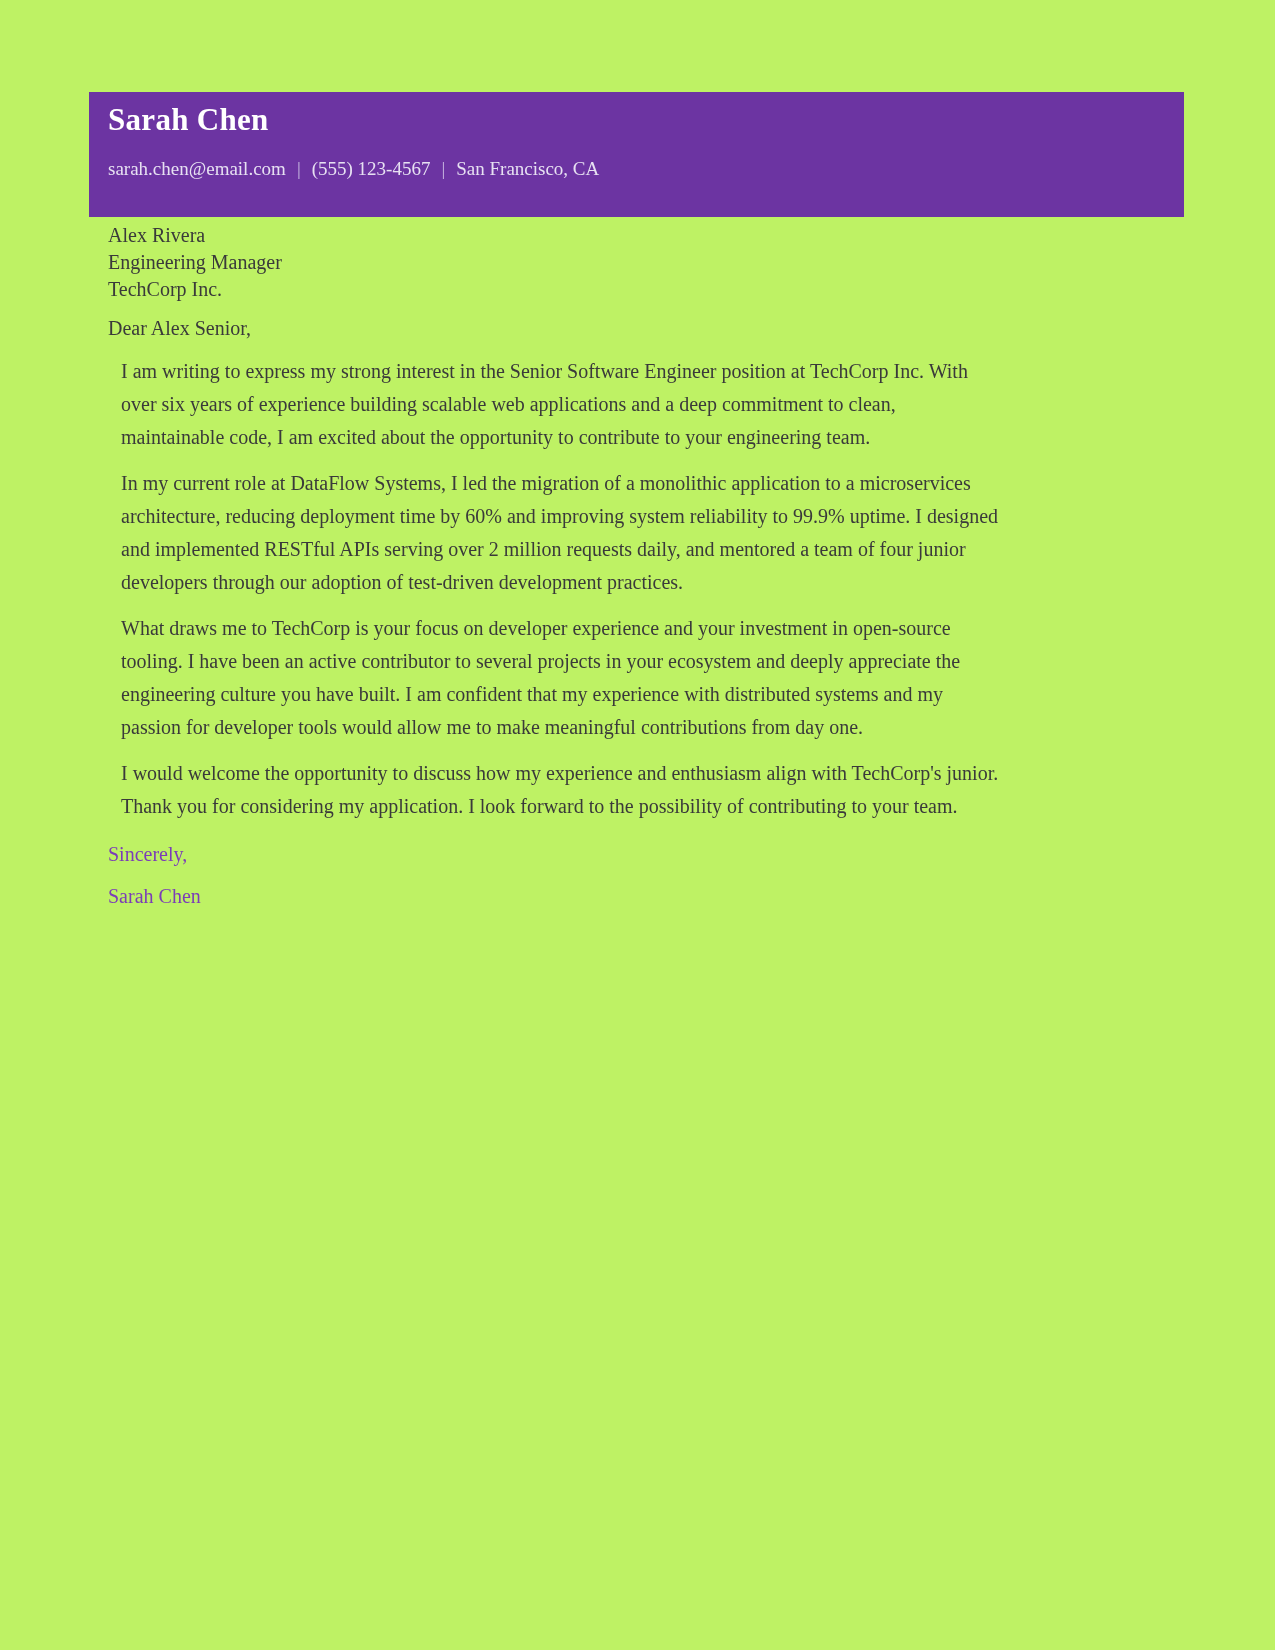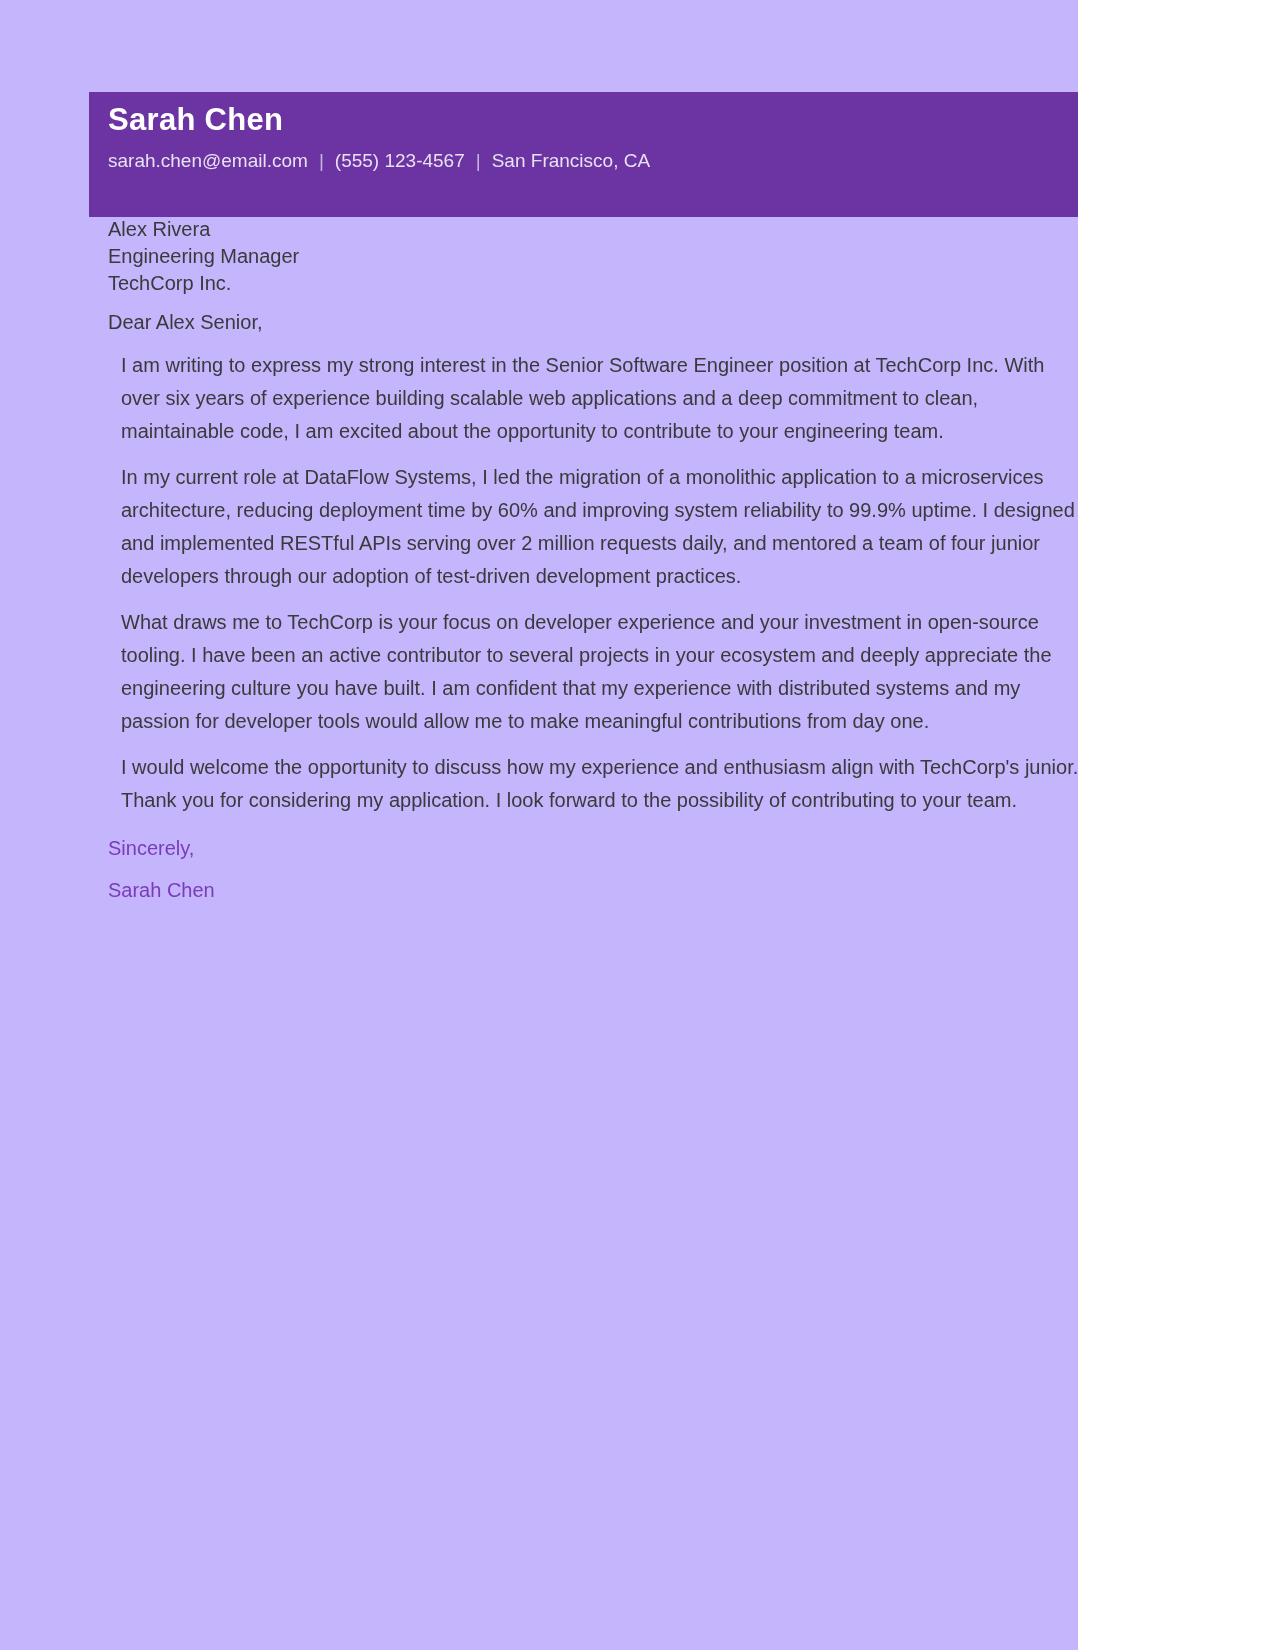--- a/index.html
+++ b/index.html
@@ -1,21 +1,21 @@
 <!DOCTYPE html>
 <html><head>
 <meta charset="utf-8">
 <style>
   html, body { margin: 0; padding: 0; background: #ffffff; }
   .page {
     position: relative;
-    width: 1078px;
+    width: 1275px;
     height: 1650px;
-    background: #c4b5fd;
-    font-family: Liberation Sans, sans-serif;
+    background: #bef264;
+    font-family: Liberation Serif, serif;
     overflow: hidden;
   }
 
   
   .band {
     position: absolute;
     left: 89px;
     top: 92px;
     width: 1095px;
     height: 125px;
@@ -25,42 +25,42 @@
   }
   .band h1 {
     margin: 0;
     font-size: 31px;
     line-height: 37px;
     font-weight: bold;
     color: #ffffff;
     letter-spacing: 0.3px;
   }
   .contact {
-    margin-top: 12px;
+    margin-top: 20px;
     font-size: 19px;
     line-height: 22px;
     color: #e7e1f2;
   }
   .contact .sep {
     display: inline-block;
     margin: 0 11px;
     color: #c7b7e0;
   }
   .date {
     margin-top: 7px;
     font-size: 20px;
     line-height: 24px;
     color: #5a5f4e;
   }
 
   
   .letter {
     position: absolute;
     left: 108px;
-    top: 216px;
+    top: 222px;
     width: 1076px;
     color: #3a3a3a;
     font-size: 20px;
   }
   .recipient {
     line-height: 27px;
     white-space: pre-line;
   }
   .salutation {
     margin-top: 12px;

